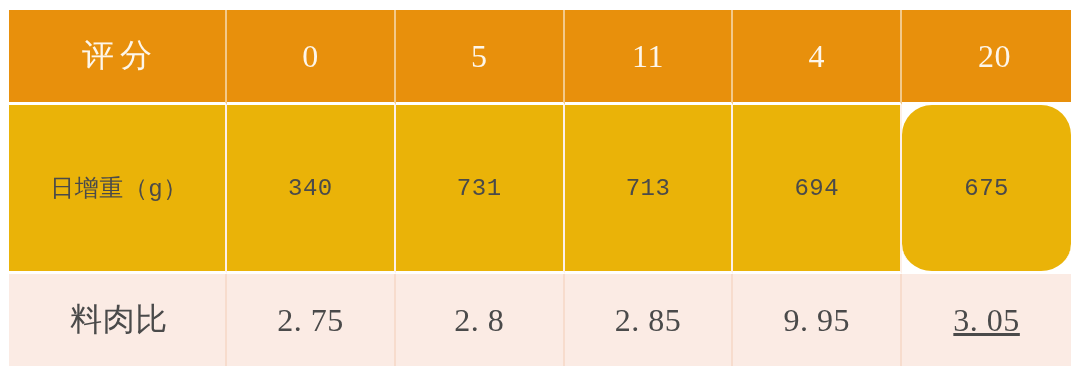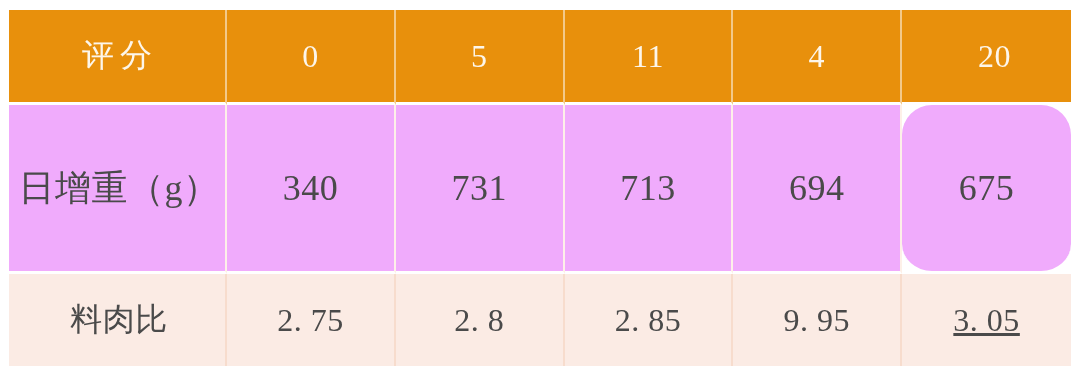--- a/index.html
+++ b/index.html
@@ -53,26 +53,27 @@
     border-bottom: 3px solid #ffffff;
   }
   .header-row th:last-child { border-right: none; padding-left: 16px; }
   .header-row th.cell-label {
     letter-spacing: 6px;
     text-indent: 6px;
   }
 
   
   .row-gain td {
-    background: #f0abfc;
+    background: #eab308;
     color: #4a4a4a;
     height: 166px;
-    font-size: 36px;
+    font-size: 24px;
     border-right: 2px solid #fdf0e8;
     border-bottom: 3px solid #ffffff;
+    font-family: Liberation Mono, monospace;
   }
   .row-gain td:last-child { border-right: none; border-radius: 30px; }
 
   
   .row-ratio td {
     background: #fbebe4;
     color: #4a4a4a;
     height: 92px;
     font-size: 32px;
     border-right: 2px solid #f7dccd;

